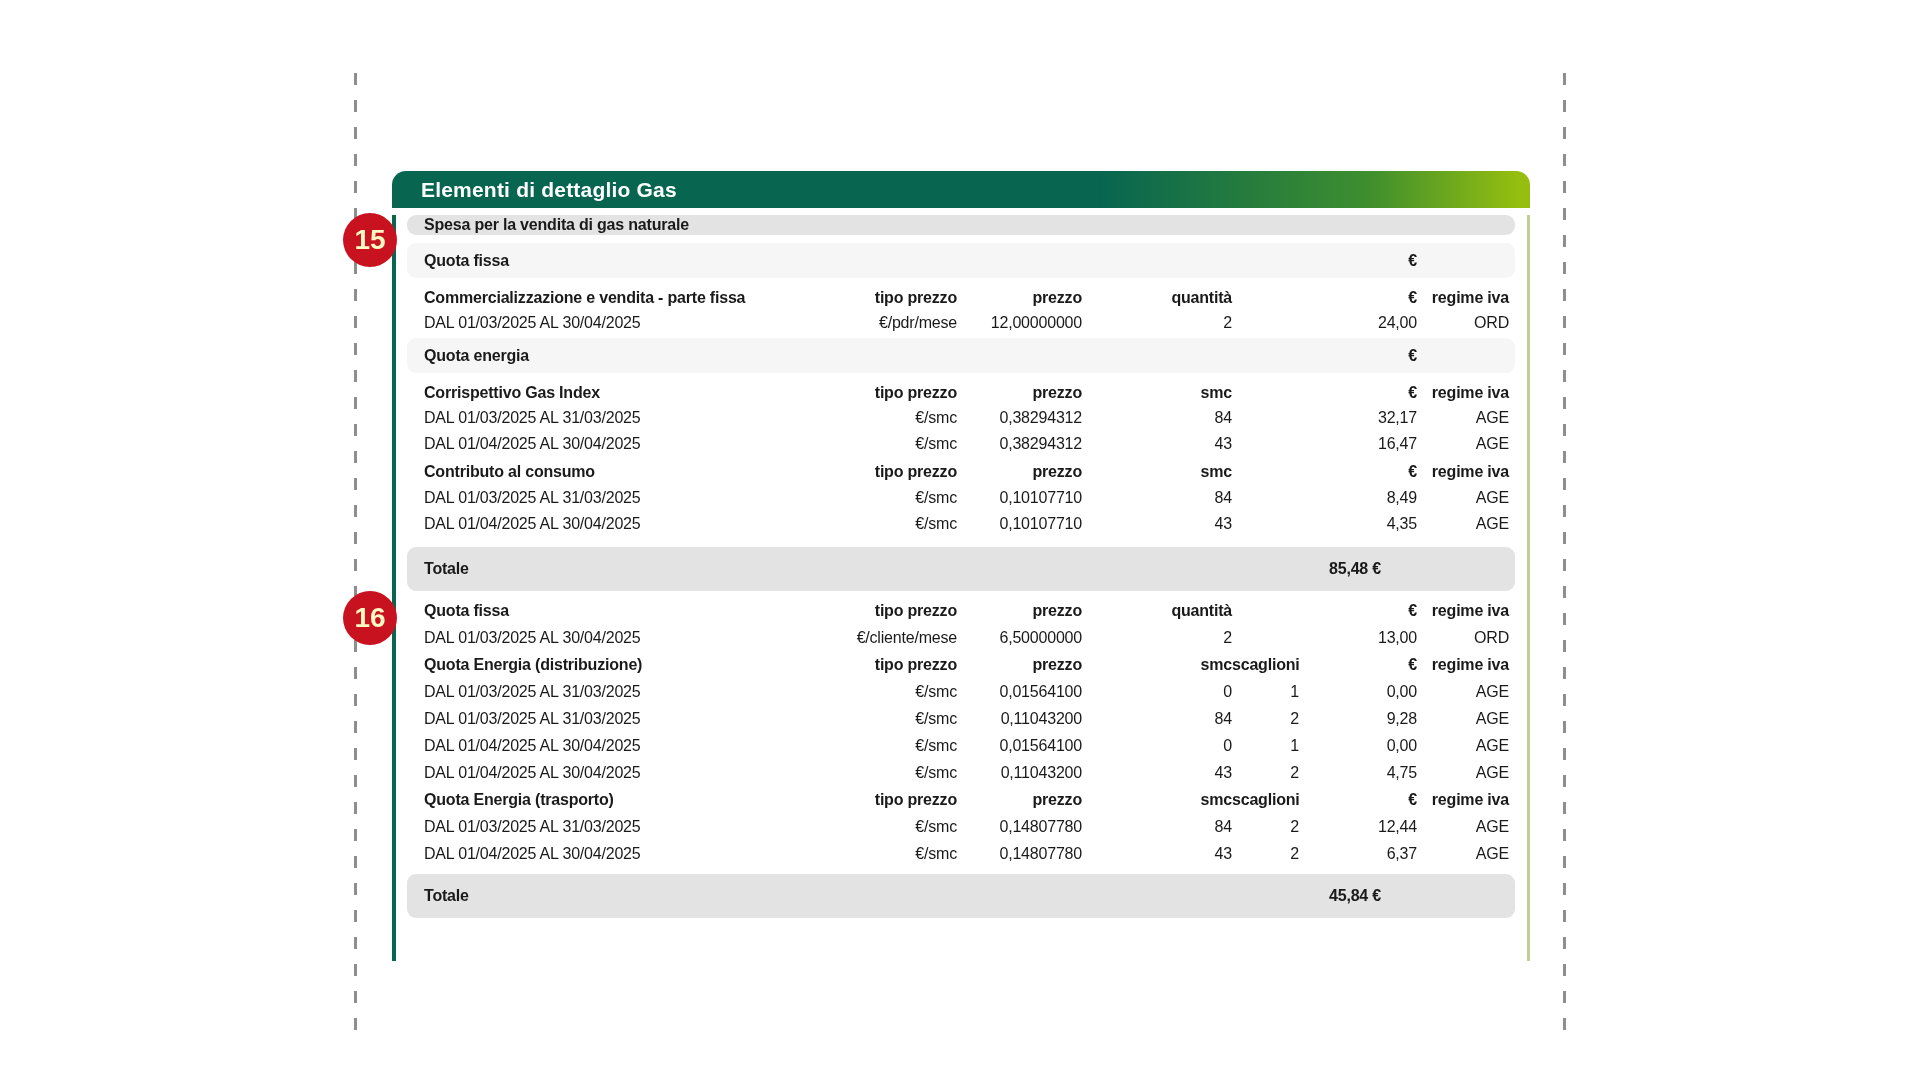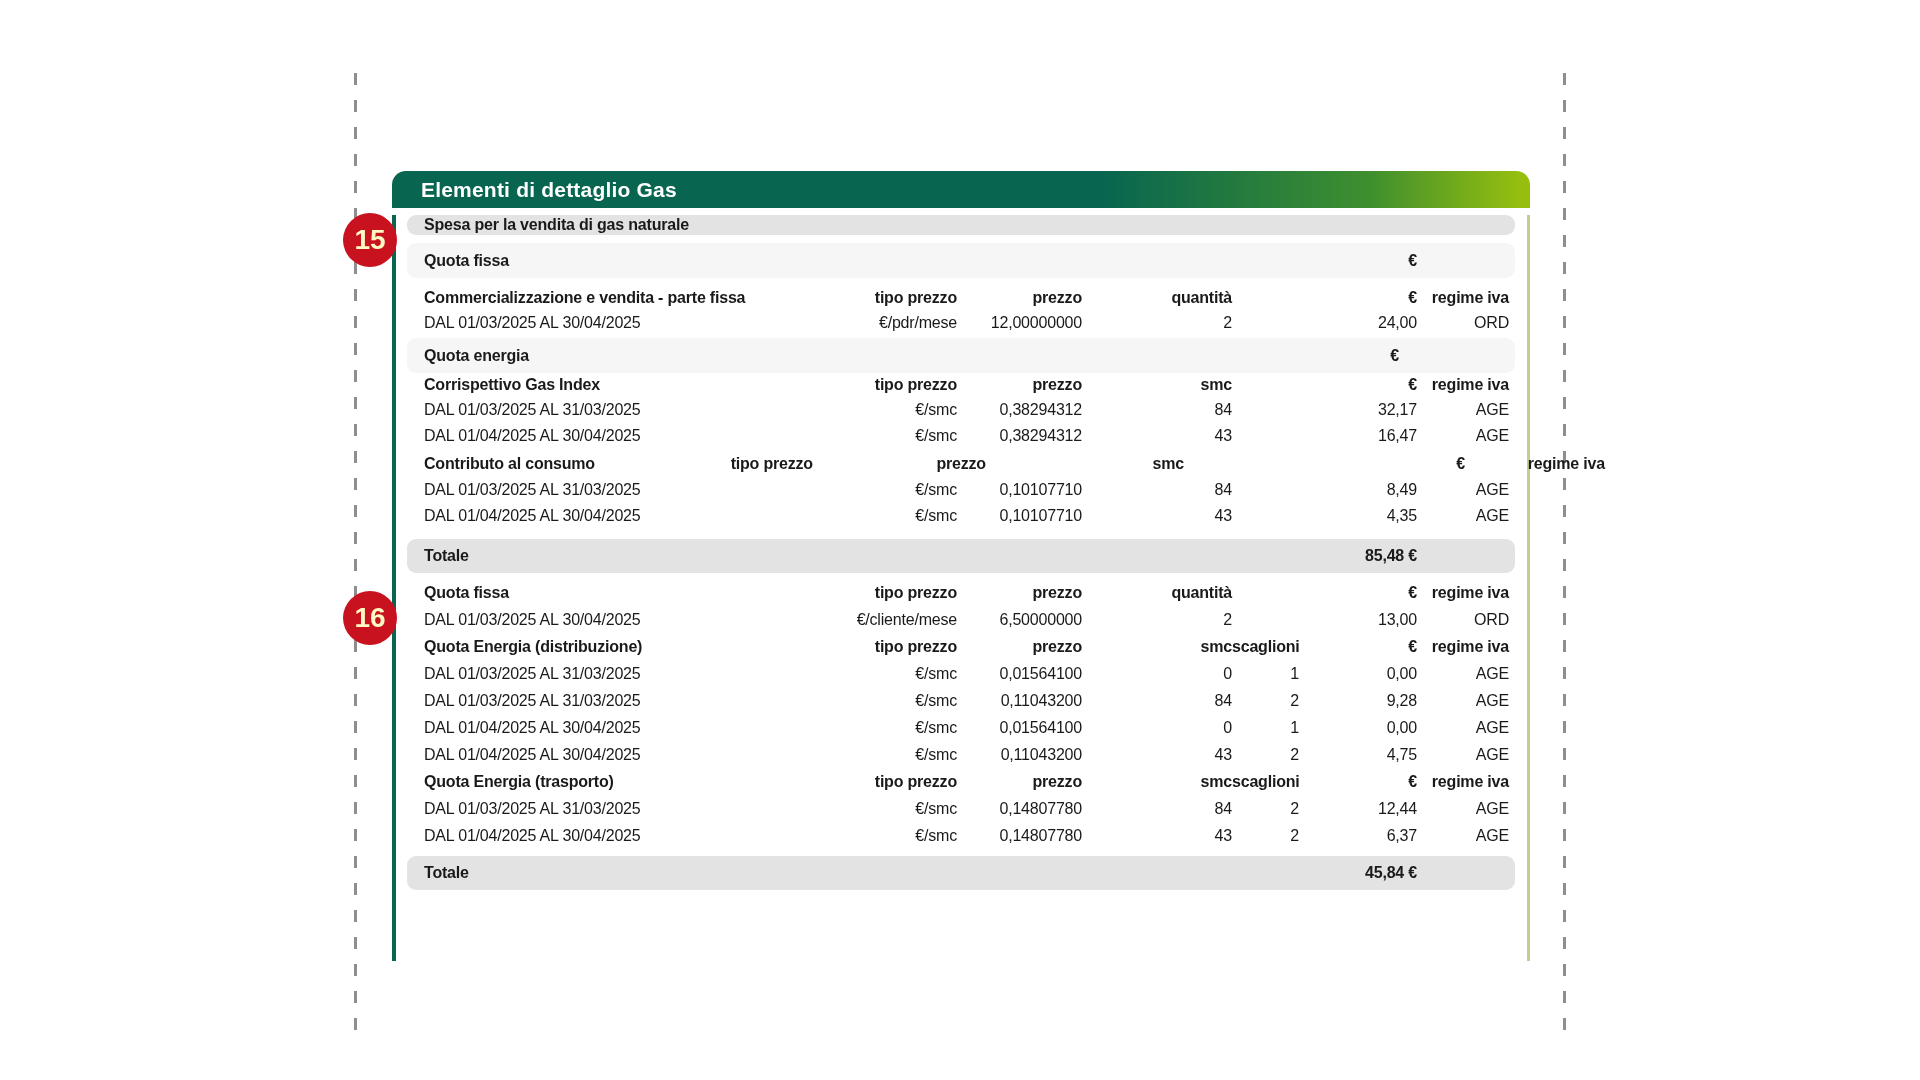--- a/index.html
+++ b/index.html
@@ -39,28 +39,28 @@
   .bar{border-radius:9px;}
   .grid{display:grid;grid-template-columns:1fr 170px 125px 150px 67px 118px 92px;align-items:center;}
   .c{white-space:nowrap;font-size:16px;letter-spacing:-0.2px;line-height:1;}
   .num{text-align:right;}
   .col-euro{grid-column:6;}
 
   .section-bar{height:20px;background:var(--bar-gray);display:flex;align-items:center;}
   .section-bar .c{font-weight:700;}
   .band{height:35px;background:var(--band-gray);}
   .band .c{font-weight:700;}
-  .total-bar{height:34px;background:var(--bar-gray);}
+  .total-bar{height:44px;background:var(--bar-gray);gap:36px;}
   .total-bar .c{font-weight:700;}
 
   .hdr-row{height:25px;}
   .hdr-row .c{font-weight:700;}
   .data-row{height:27px;}
   .h24{height:24px;}.h26{height:26px;}
-  .mt2{margin-top:2px;gap:48px;}.mt4{margin-top:0;}.mt6{margin-top:8px;}.mt7{margin-top:7px;}
+  .mt2{margin-top:2px;}.mt4{margin-top:8px;}.mt6{margin-top:8px;}.mt7{margin-top:7px;}
   .mt8{margin-top:8px;}.mt10{margin-top:10px;}
 
   .badge{
     position:absolute;left:-49px;width:54px;height:54px;border-radius:50%;
     background:var(--badge-red);color:#fef9c3;font-size:28px;font-weight:700;
     display:flex;align-items:center;justify-content:center;z-index:3;
   }
   .badge-15{top:42px;}
   .badge-16{top:420px;text-align:right;}
 </style>

